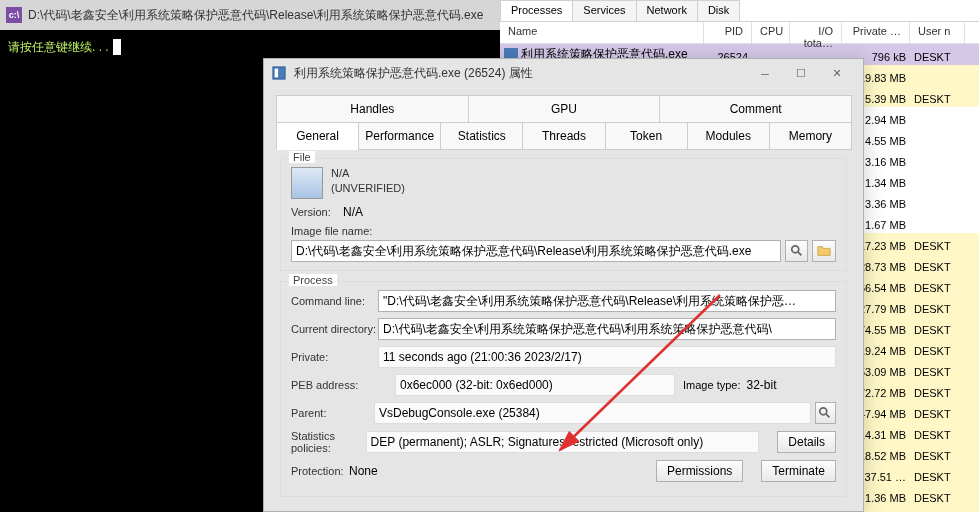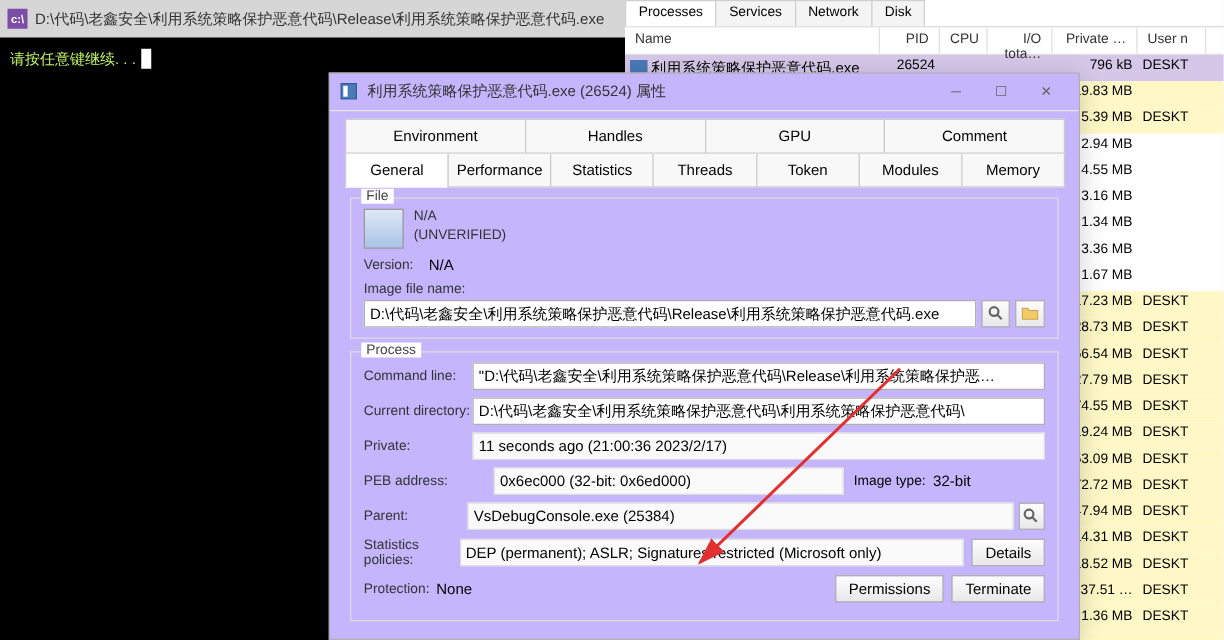--- a/index.html
+++ b/index.html
@@ -13,50 +13,50 @@
 .cursor{display:inline-block;width:8px;height:16px;background:#fff;vertical-align:middle}
 
 
 .ptable{position:absolute;right:0;top:0;width:479px;height:512px;background:#fff}
 .tabbar{height:22px;display:flex;border-bottom:1px solid #d0d0d0}
 .tabbar .tab{padding:3px 10px;border:1px solid #d0d0d0;border-bottom:none;background:#f4f4f4;margin-right:-1px;font-size:11px}
 .tabbar .tab.active{background:#fff}
 .thead{display:flex;height:22px;background:#fff;border-bottom:1px solid #e0e0e0}
 .thead div{padding:3px 8px;border-right:1px solid #e0e0e0;font-size:11px;color:#333}
 .col-name{width:204px}.col-pid{width:48px;text-align:right}.col-cpu{width:38px;text-align:right}.col-io{width:52px;text-align:right}.col-priv{width:68px;text-align:right}.col-user{width:55px}
-.trow{display:flex;height:21px;align-items:flex-start}
+.trow{display:flex;height:21px;align-items:flex-end}
 .trow>div{padding:2px 4px;font-size:11px;overflow:hidden;white-space:nowrap}
 .sel{background:#d4c7e8}
 .yel{background:#fff8c6}
 .wht{background:#fff}
 .proc-icon{width:14px;height:14px;margin-right:3px;display:inline-block;vertical-align:middle}
 
 
-.dialog{position:absolute;left:263px;top:58px;width:601px;height:454px;background:#c4b5fd;border:1px solid #b0b0b0;box-shadow:0 4px 20px rgba(0,0,0,.2)}
+.dialog{position:absolute;left:263px;top:58px;width:601px;height:454px;background:#e5e5e5;border:1px solid #b0b0b0;box-shadow:0 4px 20px rgba(0,0,0,.2)}
 .dlg-title{height:30px;display:flex;align-items:center;padding:0 8px;border-bottom:1px solid #e8e8e8}
 .dlg-title .ico{width:16px;height:16px;margin-right:6px}
 .dlg-title .t{flex:1;font-size:12px;color:#333}
 .winbtns{display:flex}
 .winbtn{width:36px;height:28px;display:flex;align-items:center;justify-content:center;color:#666;font-size:11px}
 .dlg-tabs{display:flex;padding:6px 12px 0 12px}
 .dlg-tabs .dt{flex:1;text-align:center;padding:6px 4px;border:1px solid #ccc;background:#f8f8f8;font-size:12px;margin-right:-1px}
 .dlg-tabs2{display:flex;padding:0 12px}
 .dlg-tabs2 .dt{flex:1;text-align:center;padding:6px 4px;border:1px solid #ccc;border-top:none;background:#f8f8f8;font-size:12px;margin-right:-1px}
 .dt.active{background:#fff;border-bottom-color:#fff}
 .dlg-body{padding:8px 16px}
 .grp{border:1px solid #ddd;padding:8px 10px;margin-bottom:10px;position:relative}
 .grp-title{position:absolute;top:-8px;left:8px;background:#fff;padding:0 4px;font-size:11px;color:#444}
 .filerow{display:flex;align-items:flex-start;gap:8px;margin-bottom:6px}
 .big-icon{width:32px;height:32px;border:1px solid #999;background:linear-gradient(#dde8f5,#a8c4e6);flex-shrink:0}
 .lbl{font-size:11px;color:#333;margin-bottom:3px}
 .fld{display:flex;align-items:center;margin-bottom:6px}
 .fld .k{width:104px;font-size:11px;color:#333}
 .txt{width:100%;border:1px solid #b0b0b0;padding:3px 4px;font-size:12px;background:#fff;font-family:inherit}
 .txtro{border:1px solid #ddd;background:#fafafa}
-.btn{border:1px solid #b0b0b0;background:linear-gradient(#fdfdfd,#e8e8e8);padding:3px 10px;font-size:12px;margin-left:6px}
+.btn{border:1px solid #b0b0b0;background:linear-gradient(#fdfdfd,#e8e8e8);padding:3px 10px;font-size:12px;margin-left:18px}
 .iconbtn{width:26px;height:22px;border:1px solid #b0b0b0;background:linear-gradient(#fdfdfd,#e8e8e8);display:flex;align-items:center;justify-content:center;margin-left:4px}
 .imgtype{margin-left:8px;font-size:11px}
 
 
 .arrow{position:absolute;pointer-events:none;left:540px;top:295px}
 .arrow svg{overflow:visible}
 
 
 .svg-i{width:14px;height:14px}
 </style>
@@ -283,21 +283,20 @@
         </svg>
     </span>
     <span class="t">利用系统策略保护恶意代码.exe (26524) 属性</span>
     <div class="winbtns">
       <div class="winbtn">─</div>
       <div class="winbtn">☐</div>
       <div class="winbtn">✕</div>
     </div>
   </div>
   <div class="dlg-tabs" id="dtop">
-      <div class="dt">Environment</div>
       <div class="dt">Handles</div>
       <div class="dt">GPU</div>
       <div class="dt">Comment</div>
     </div>
   <div class="dlg-tabs2" id="dbot">
       <div class="dt active">General</div>
       <div class="dt">Performance</div>
       <div class="dt">Statistics</div>
       <div class="dt">Threads</div>
       <div class="dt">Token</div>

